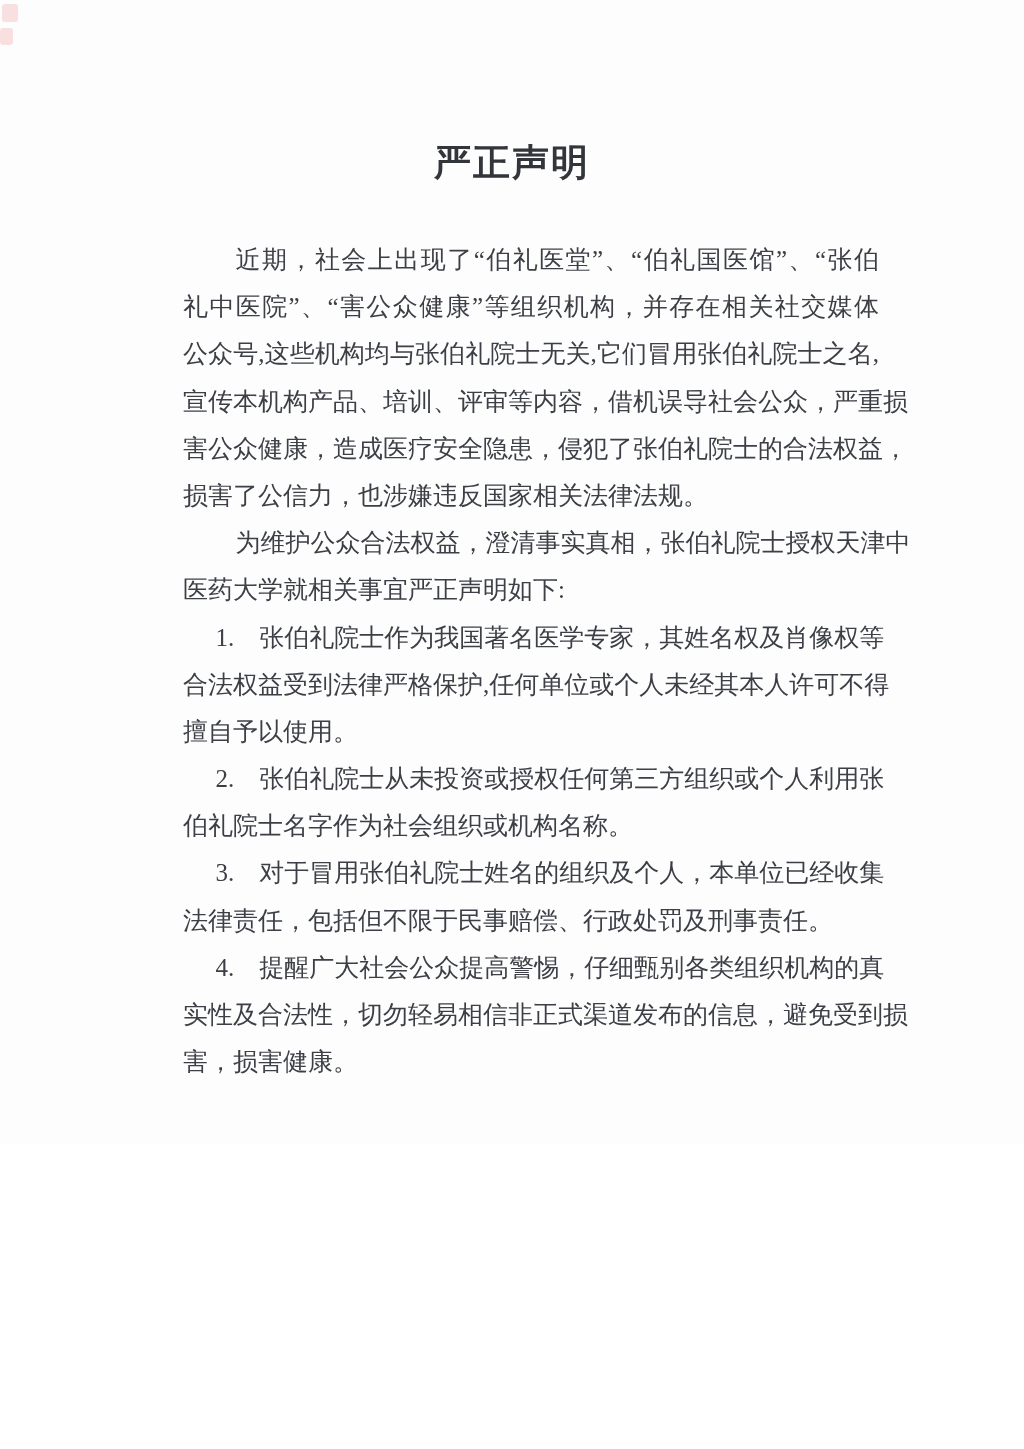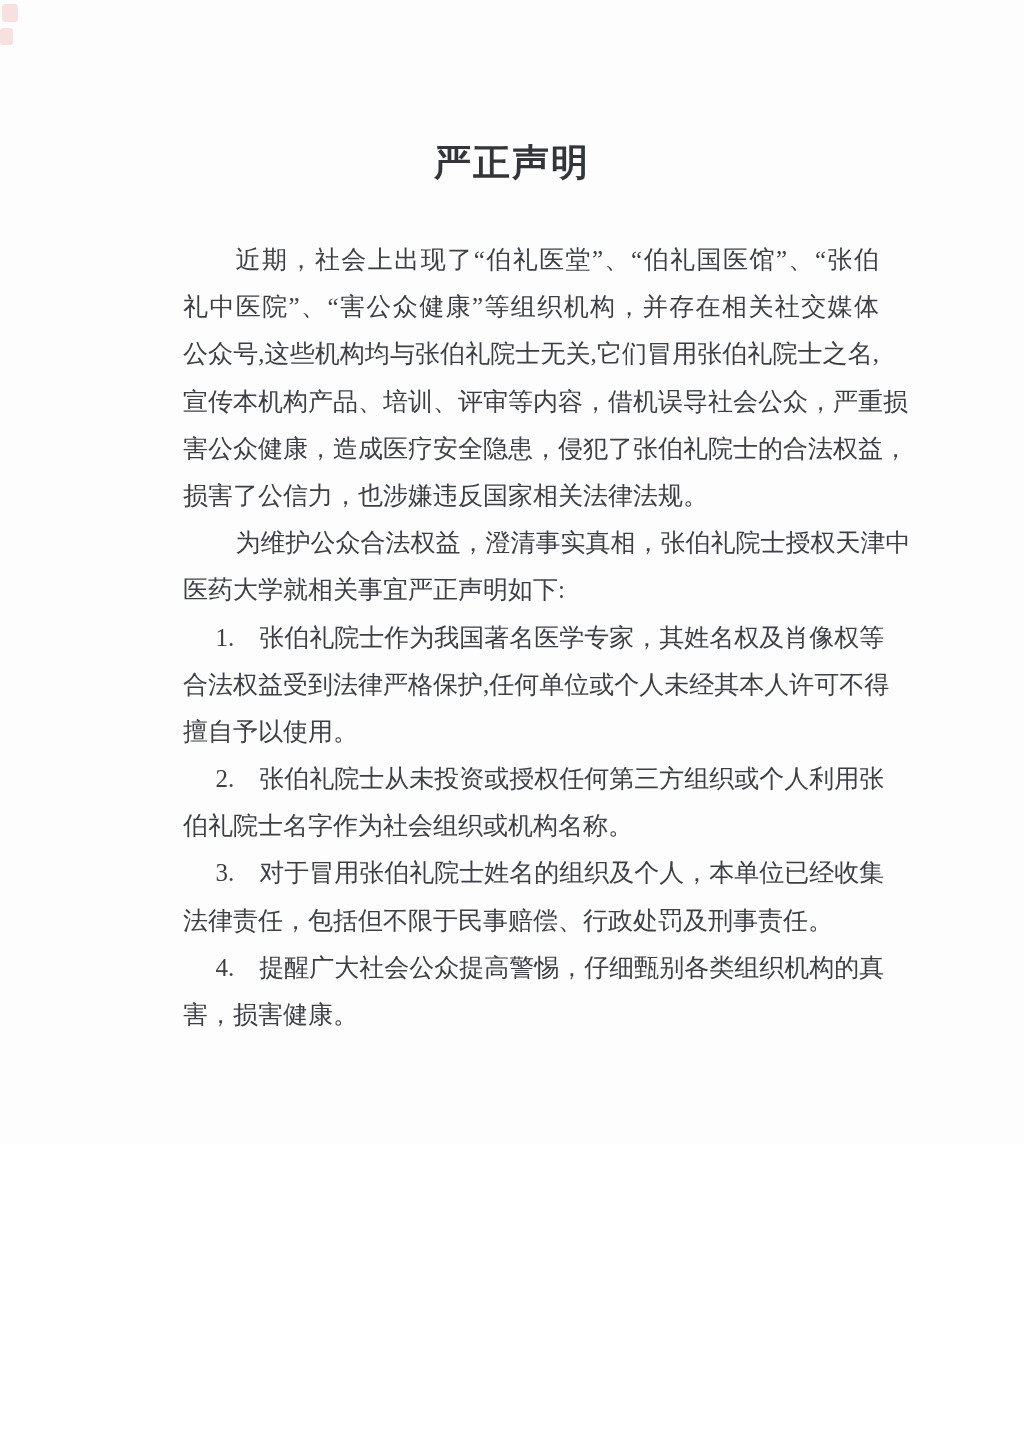--- a/index.html
+++ b/index.html
@@ -83,20 +83,21 @@
       <div class="line first indent">为维护公众合法权益，澄清事实真相，张伯礼院士授权天津中</div>
       <div class="line last">医药大学就相关事宜严正声明如下:</div>
       <div class="line first numbered">1.　张伯礼院士作为我国著名医学专家，其姓名权及肖像权等</div>
       <div class="line">合法权益受到法律严格保护,任何单位或个人未经其本人许可不得</div>
       <div class="line last">擅自予以使用。</div>
       <div class="line first numbered">2.　张伯礼院士从未投资或授权任何第三方组织或个人利用张</div>
       <div class="line last">伯礼院士名字作为社会组织或机构名称。</div>
       <div class="line first numbered">3.　对于冒用张伯礼院士姓名的组织及个人，本单位已经收集</div>
       <div class="line last">法律责任，包括但不限于民事赔偿、行政处罚及刑事责任。</div>
       <div class="line first numbered">4.　提醒广大社会公众提高警惕，仔细甄别各类组织机构的真</div>
+      <div class="line">实性及合法性，切勿轻易相信非正式渠道发布的信息，避免受到损</div>
       <div class="line last">害，损害健康。</div>
     </div>
 
   <div class="signature">天津中医药大学</div>
   <div class="doc-date">2025 年 10 月 20 日</div>
 
   <div class="seal">
     <svg viewBox="0 0 200 200">
       <circle cx="100" cy="100" r="92" fill="none" stroke="currentColor" stroke-width="5" opacity="0.82"></circle>
       <polygon fill="currentColor" opacity="0.78" points="100,68 108.2,90.7 132.3,91.5 113.3,106.3 120,129.5 100,116 80,129.5 86.7,106.3 67.7,91.5 91.8,90.7"></polygon>

